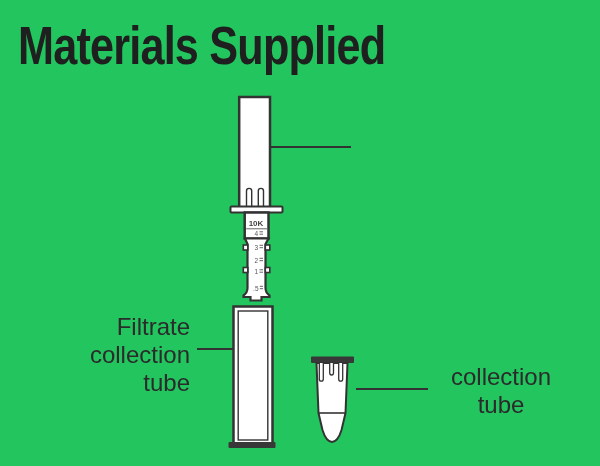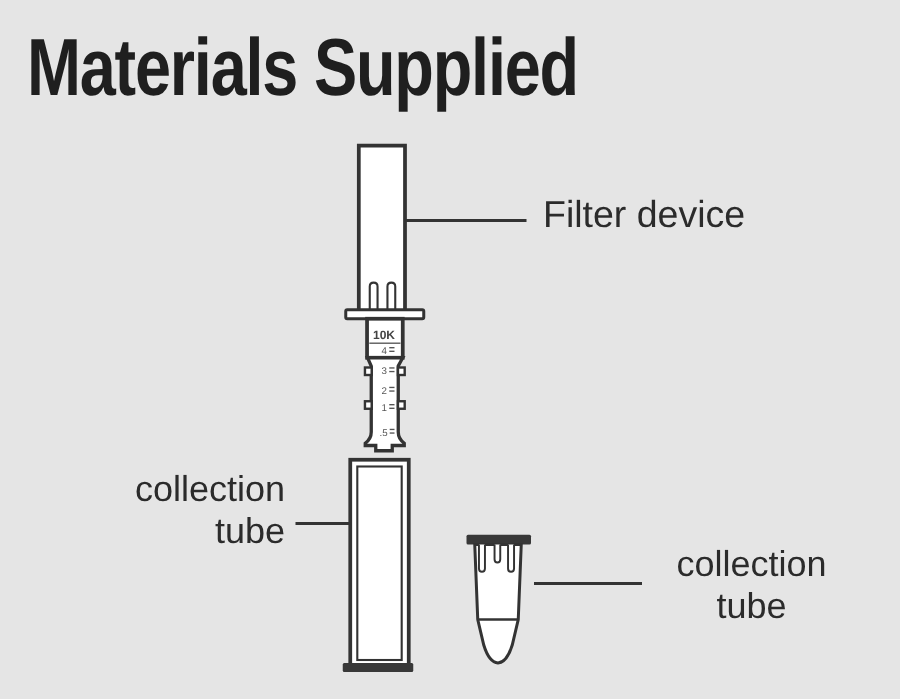--- a/index.html
+++ b/index.html
@@ -47,21 +47,21 @@
   .w13 { stroke-width: 1.3; }
   .fillw { fill: #ffffff; }
   .filldark { fill: #383838; stroke: none; }
   .thin { stroke: #555; stroke-width: 0.9; fill: none; }
   .marking { font: 600 8px "Liberation Sans", sans-serif; fill: #444; }
   .grad { font: 6.5px "Liberation Sans", sans-serif; fill: #555; }
 </style>
 </head>
 <body>
 
-<div class="page" style="background: #e5e5e5;">
+<div class="page" style="background: #22c55e;">
 
   <div class="title">Materials Supplied</div>
 
   <svg class="diagram-svg" width="600" height="466" viewBox="0 0 600 466">
 
     <g>
 
       <path class="ln w25 fillw" d="M239.2,207 V97 H270 V207"></path>
 
       <g>
@@ -123,23 +123,23 @@
         <path class="ln w13 fillw" d="M329.7,363 V372.8 q0,2.2 1.9,2.2 q1.9,0 1.9,-2.2 V363"></path>
         <path class="ln w13 fillw" d="M338.7,363 V379 q0,2.2 2,2.2 q2,0 2,-2.2 V363"></path>
       </g>
     </g>
 
     <line class="ln w20" x1="270.5" y1="147" x2="351" y2="147"></line>
     <line class="ln w20" x1="197" y1="349" x2="233.5" y2="349"></line>
     <line class="ln w20" x1="356" y1="389" x2="428" y2="389"></line>
   </svg>
 
-  <div class="label label-filter">Filter device</div>
 
   <div class="label label-filtrate">
+    <span>Filtrate</span>
     <span>collection</span>
     <span>tube</span>
   </div>
 
   <div class="label label-concentrate">
     <span>collection</span>
     <span>tube</span>
   </div>
 
 </div>

